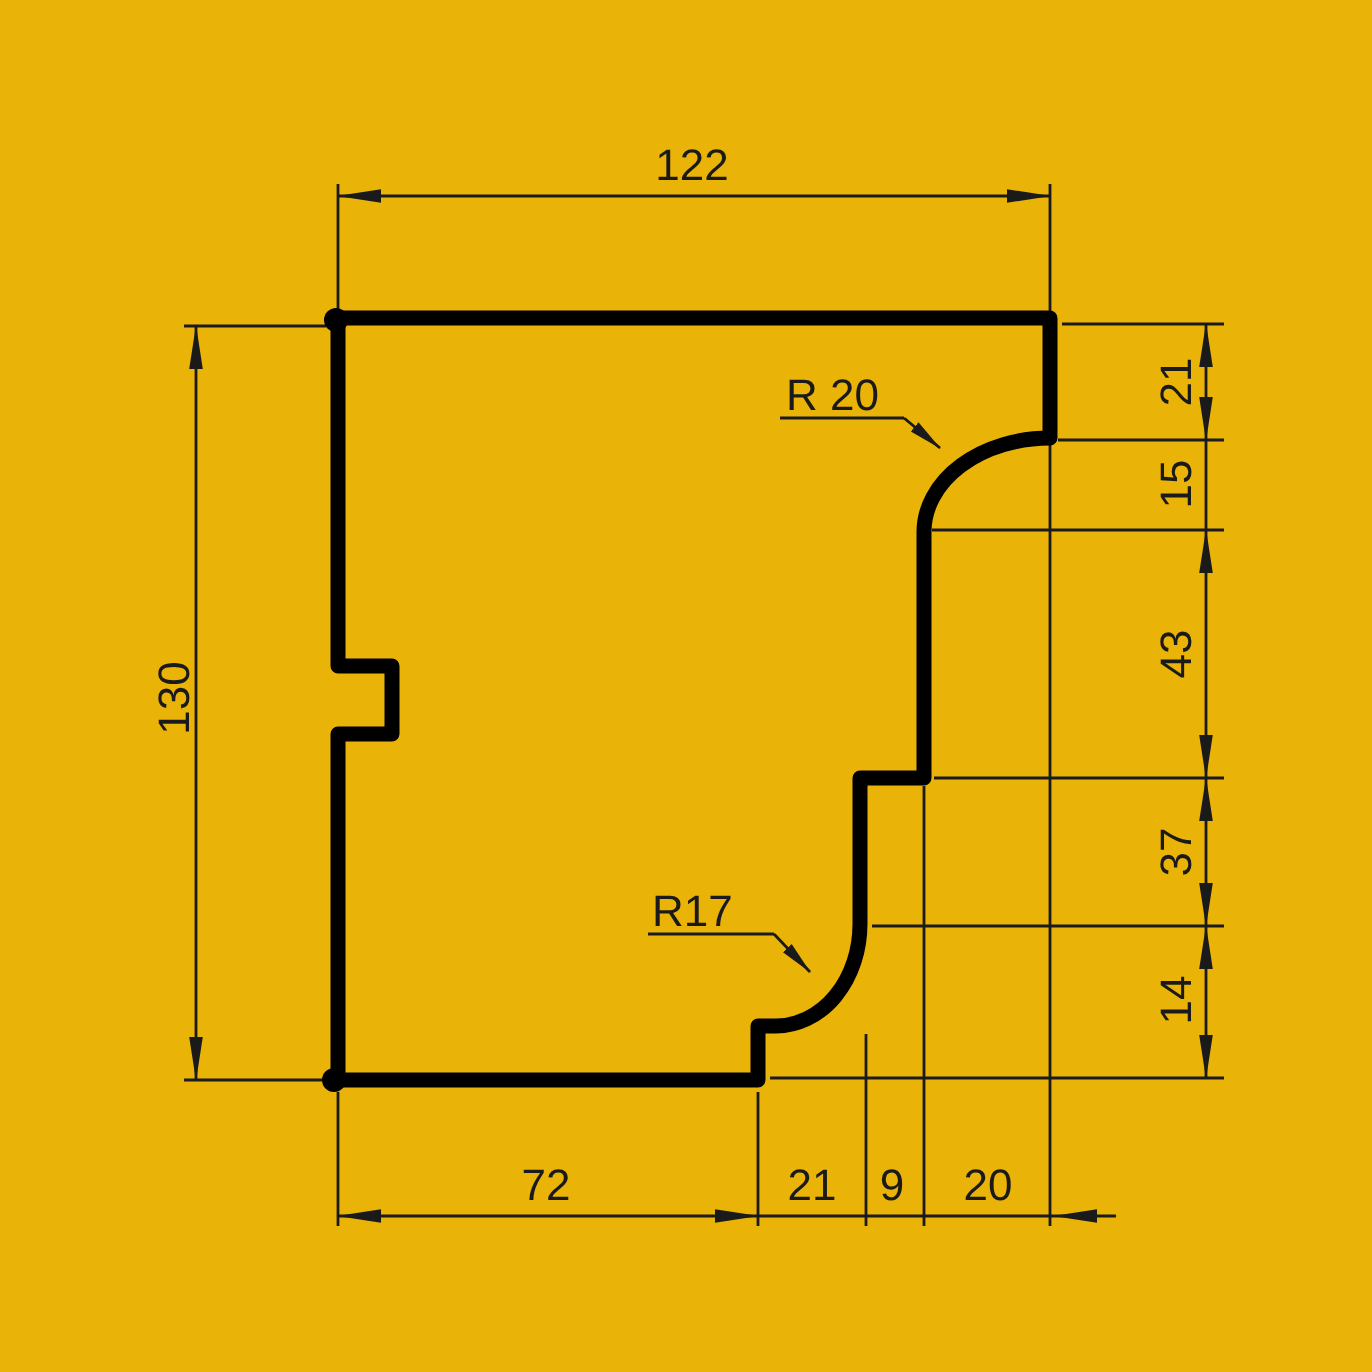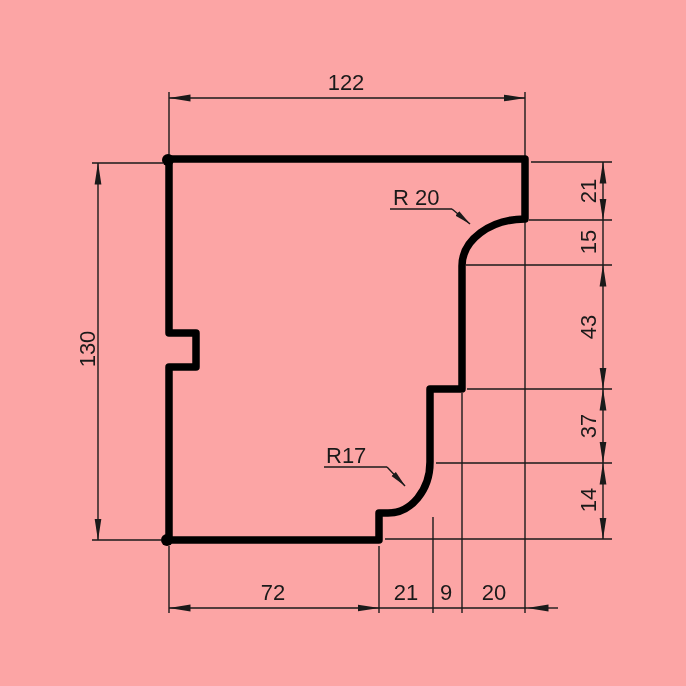--- a/index.html
+++ b/index.html
@@ -1,20 +1,20 @@
 <!DOCTYPE html>
 <html><head>
 <meta charset="utf-8">
 <style>
   html, body { margin: 0; padding: 0; background: #ffffff; }
   .sheet {
     position: relative;
     width: 686px;
     height: 686px;
-    background: #fca5a5;
+    background: #eab308;
     overflow: hidden;
     font-family: "Liberation Sans", sans-serif;
   }
   svg { position: absolute; inset: 0; display: block; }
   .thin  { stroke: #1a1a1a; stroke-width: 1.4; fill: none; }
   .dimtxt {
     font-family: "Liberation Sans", sans-serif;
     font-size: 22px;
     fill: #1a1a1a;
     stroke: none;

